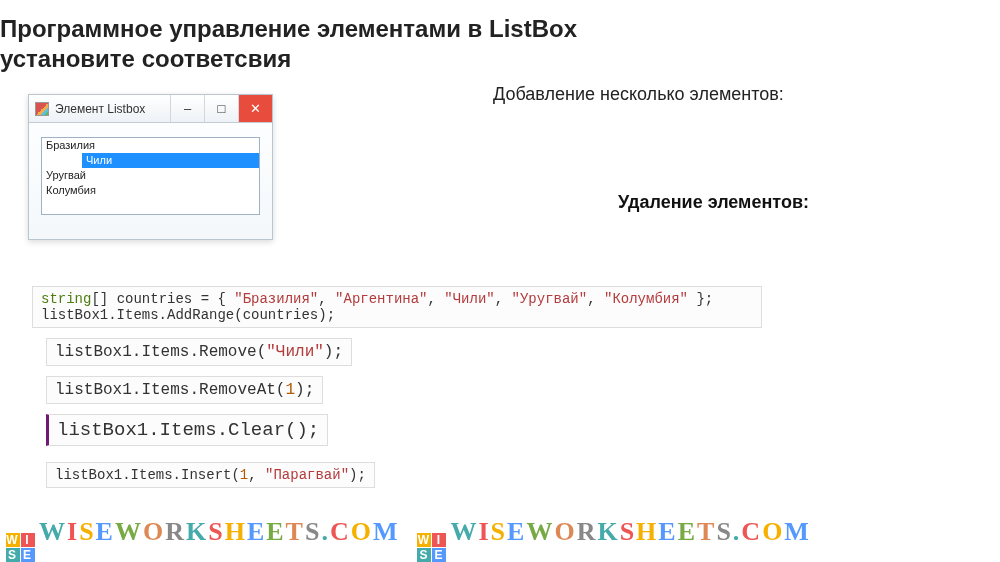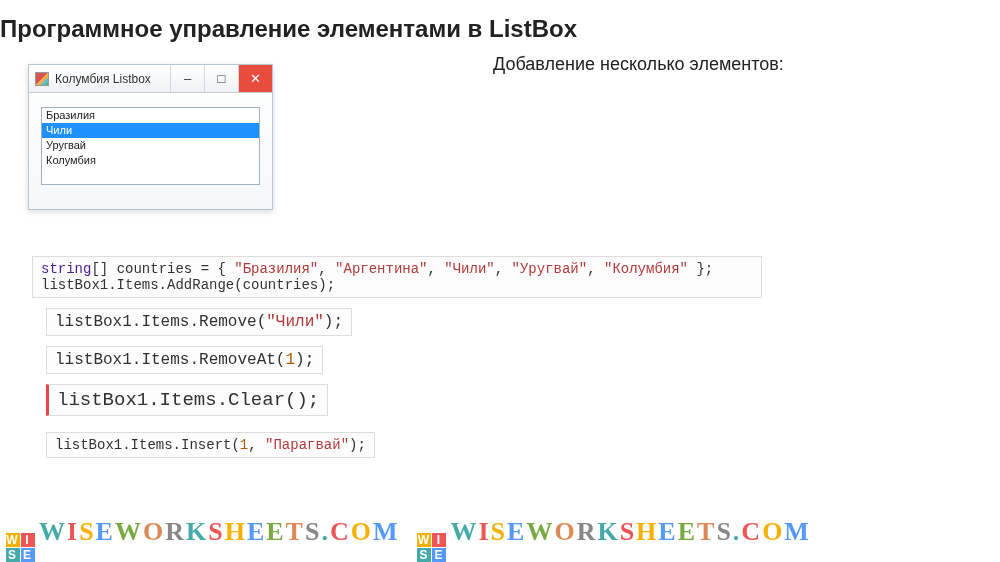--- a/index.html
+++ b/index.html
@@ -65,21 +65,21 @@
   .win-body { padding: 14px 12px 24px 12px; }
   .listbox {
     border: 1px solid #9fb2c4;
     background: #fff;
     font-size: 11px;
     line-height: 1.35;
     height: 78px;
     overflow: hidden;
   }
   .listbox .item { padding: 0 4px; color: #222; }
-  .listbox .item.selected { background: #1e90ff; color: #fff; }
+  .listbox .item.selected { background: #1e90ff; color: #fff; margin-left: 40px; }
   
   .right-col {
     flex: 1;
     position: relative;
     min-height: 170px;
   }
   .lbl-add {
     position: absolute;
     top: -10px;
     left: 180px;
@@ -120,23 +120,23 @@
   }
   .code-row {
     display: flex;
     align-items: center;
     gap: 40px;
     margin-top: 10px;
     margin-left: 18px;
   }
   .code-row .code { font-size: 16px; }
   .code-row.small .code { font-size: 14px; }
-  .code-big { font-size: 19px !important; border-left: 3px solid #ef4444; padding-left:8px; }
+  .code-big { font-size: 19px !important; border-left: 3px solid #701a75; padding-left:8px; }
   .lbl-clear { font-size: 18px; color: #222; margin-left: 70px; }
-  .kw  { color: #4c1d95; }
+  .kw  { color: #4d7c0f; }
   .str { color: #b43b3b; }
   .num { color: #b35900; }
   
   .watermark {
     position: absolute;
     left: 0; bottom: 0;
     width: 1000px;
     display: flex;
     gap: 18px;
     padding: 2px 6px 0 6px;
@@ -163,47 +163,49 @@
   }
   .b1{background:#f5b000}.b2{background:#e55}.b3{background:#4aa;}.b4{background:#59f}
   .wm-text span { display:inline-block; }
   .c0{color:#4aa}.c1{color:#e55}.c2{color:#f5b000}.c3{color:#59f}.c4{color:#7a4}.c5{color:#d85}.c6{color:#888}
 </style>
 </head>
 <body>
 
 <div class="title">
   <span>Программное управление элементами в ListBox</span><br>
+  <span>установите соответсвия</span>
 </div>
 
 <div class="content">
   <div class="row1">
 
     <div class="win">
       <div class="win-titlebar">
         <div class="win-icon"></div>
-        <div class="win-title">Колумбия Listbox</div>
+        <div class="win-title">Элемент Listbox</div>
         <div class="win-btns">
           <div class="win-btn">–</div>
           <div class="win-btn">□</div>
           <div class="win-btn close">✕</div>
         </div>
       </div>
       <div class="win-body">
         <div class="listbox" id="listbox">
             <div class="item">Бразилия</div>
             <div class="item selected">Чили</div>
             <div class="item">Уругвай</div>
             <div class="item">Колумбия</div>
           </div>
       </div>
     </div>
 
     <div class="right-col">
       <div class="lbl-add">Добавление несколько элементов:</div>
+      <div class="lbl-remove">Удаление элементов:</div>
     </div>
   </div>
 
   
   <div class="code code-block1"><span id="code1"><span class="kw">string</span>[] countries = { <span class="str">"Бразилия"</span>, <span class="str">"Аргентина"</span>, <span class="str">"Чили"</span>, <span class="str">"Уругвай"</span>, <span class="str">"Колумбия"</span> };
 listBox1.Items.AddRange(countries);</span></div>
 
   
   <div class="code-row">
     <div class="code"><span id="codeRemove">listBox1.Items.Remove(<span class="str">"Чили"</span>);</span></div>

